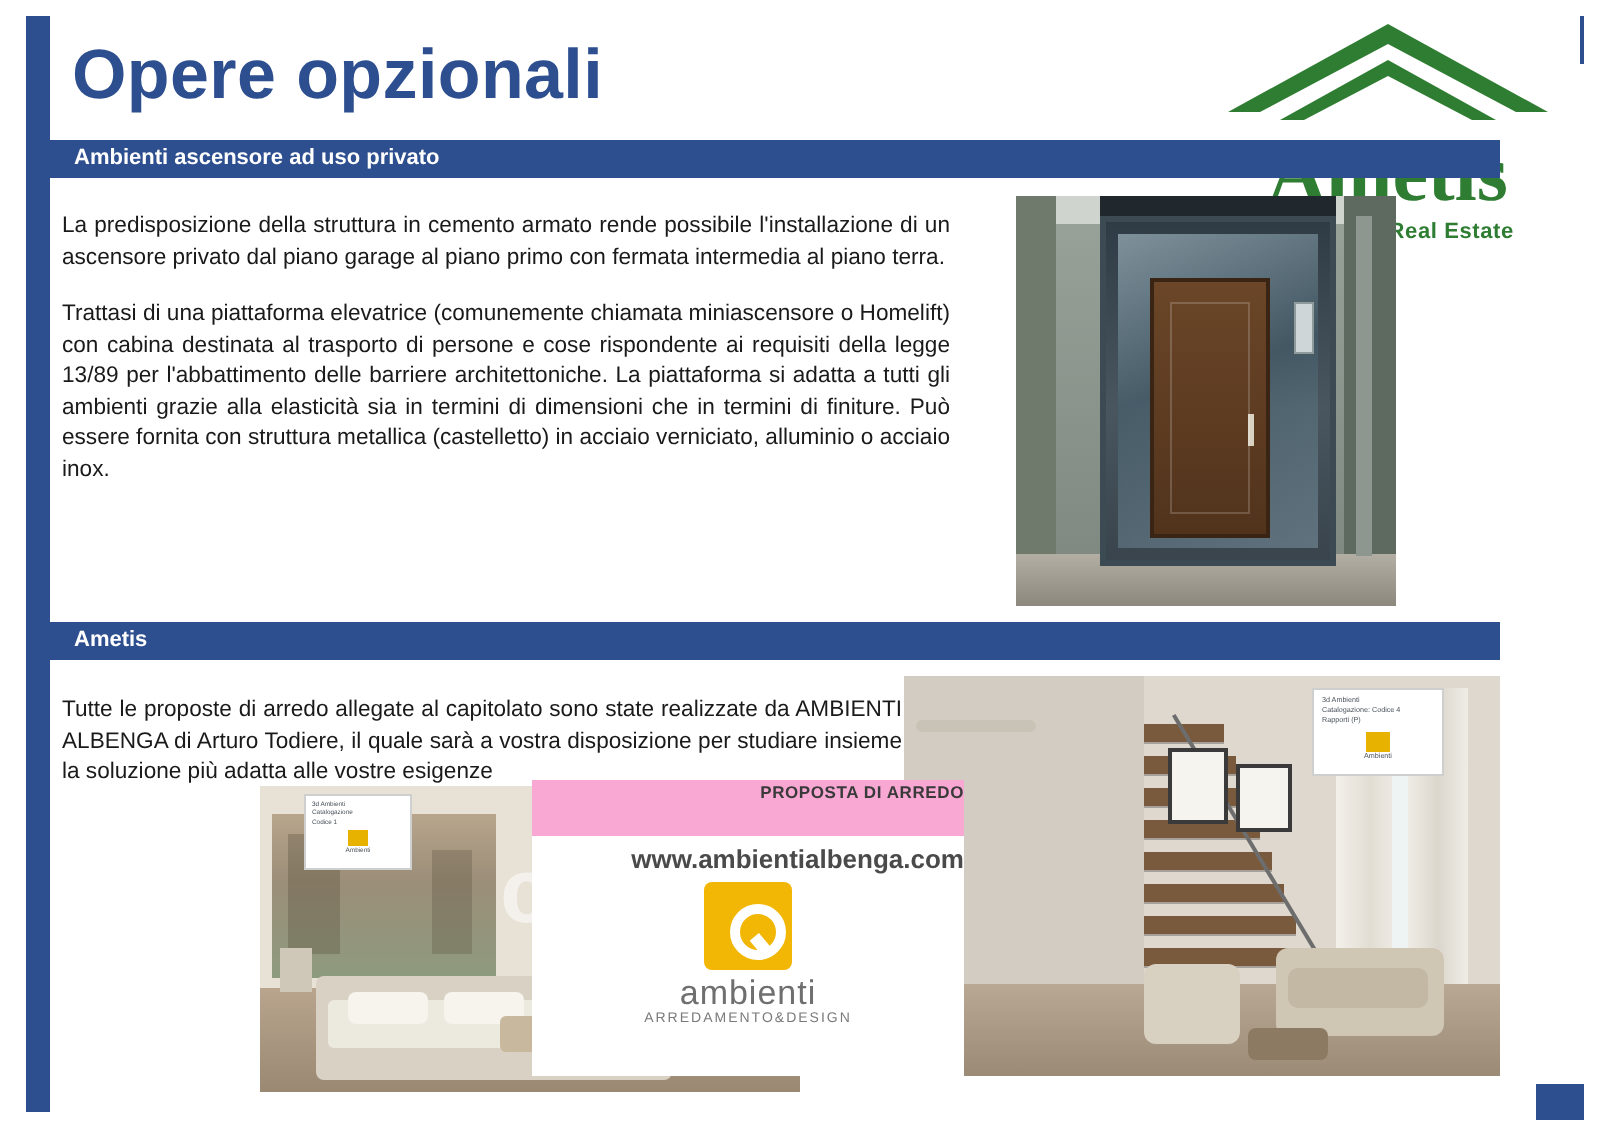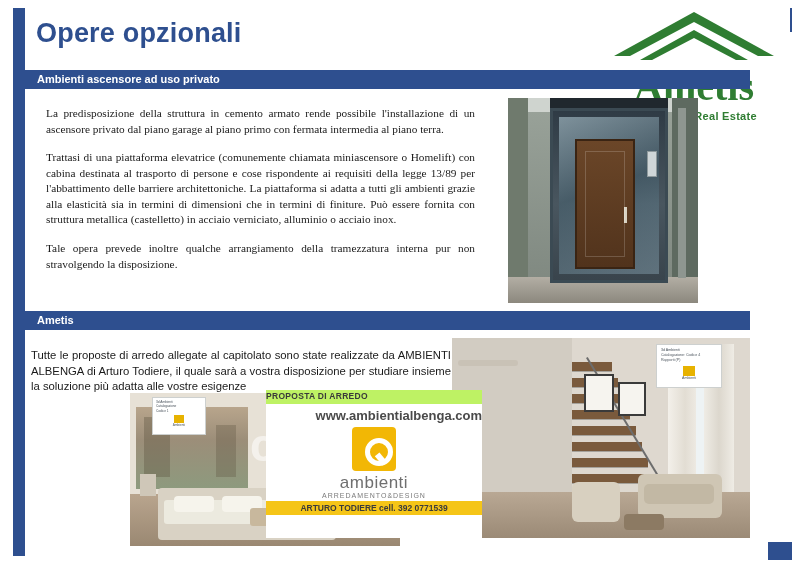--- a/index.html
+++ b/index.html
@@ -44,21 +44,21 @@
     bottom: 6px;
     width: 24px;
     height: 18px;
     background: #2e4f8f;
   }
   
   .page-title {
     position: absolute;
     left: 36px;
     top: 18px;
-    font-size: 27px;
+    font-size: 35px;
     font-weight: bold;
     color: #2e4f8f;
     letter-spacing: 0.2px;
   }
   
   .section-bar {
     position: absolute;
     height: 19px;
     background: #2e4f8f;
     color: #ffffff;
@@ -74,21 +74,21 @@
   .body-col {
     position: absolute;
     left: 31px;
     top: 106px;
     width: 444px;
     font-size: 11.3px;
     color: #1a1a1a;
     line-height: 1.38;
     text-align: justify;
   }
-  .body-col p { margin: 0 0 13px 15px; font-family: Liberation Serif, serif; }
+  .body-col p { margin: 0 0 13px 0; }
   .body-col p:last-child { margin-bottom: 0; }
 
   .arredo-col {
     position: absolute;
     left: 31px;
     top: 348px;
     width: 420px;
     font-size: 11.3px;
     color: #1a1a1a;
     line-height: 1.38;
@@ -222,23 +222,23 @@
   
   .advert {
     position: absolute;
     left: 266px;
     top: 390px;
     width: 216px;
     height: 148px;
     background: #ffffff;
   }
   .adv-top {
-    background: #bef264;
-    height: 14px;
-    text-align: left;
+    background: #f9a8d4;
+    height: 28px;
+    text-align: right;
     font-size: 8.5px;
     font-weight: bold;
     color: #3a3a3a;
     line-height: 13px;
     letter-spacing: .3px;
   }
   .adv-url {
     text-align: right;
     font-size: 13px;
     font-weight: bold;
@@ -329,21 +329,20 @@
       <text x="96" y="92" font-family="Liberation Serif, serif" font-size="40" font-weight="bold" fill="#2f7d32" text-anchor="middle">Ametis</text>
     </svg>
     <div class="logo-tagline">Since 1929 Real Estate</div>
   </div>
 
   <div class="section-bar one">Ambienti ascensore ad uso privato</div>
 
   <div class="body-col">
     <p>La predisposizione della struttura in cemento armato rende possibile l'installazione di un ascensore privato dal piano garage al piano primo con fermata intermedia al piano terra.</p>
     <p>Trattasi di una piattaforma elevatrice (comunemente chiamata miniascensore o Homelift) con cabina destinata al trasporto di persone e cose rispondente ai requisiti della legge 13/89 per l'abbattimento delle barriere architettoniche. La piattaforma si adatta a tutti gli ambienti grazie alla elasticità sia in termini di dimensioni che in termini di finiture. Può essere fornita con struttura metallica (castelletto) in acciaio verniciato, alluminio o acciaio inox.</p>
-    <p>Tale opera prevede inoltre qualche arrangiamento della tramezzatura interna pur non stravolgendo la disposizione.</p>
   </div>
 
   <div class="photo-elevator">
     <div class="el-ceiling"></div>
     <div class="el-wallL"></div>
     <div class="el-wallR"></div>
     <div class="el-floor"></div>
     <div class="el-topbox"></div>
     <div class="el-col"></div>
     <div class="el-shaft">
@@ -419,16 +418,15 @@
   <div class="watermark">casa</div>
 
   <div class="advert">
     <div class="adv-top">PROPOSTA DI ARREDO</div>
     <div class="adv-url">www.ambientialbenga.com</div>
     <div class="adv-logo">
       <div class="adv-q"></div>
     </div>
     <div class="adv-name">ambienti</div>
     <div class="adv-sub">ARREDAMENTO&amp;DESIGN</div>
-    <div class="adv-person">ARTURO TODIERE  cell. 392 0771539</div>
   </div>
 
 </div>
 
 </body></html>

